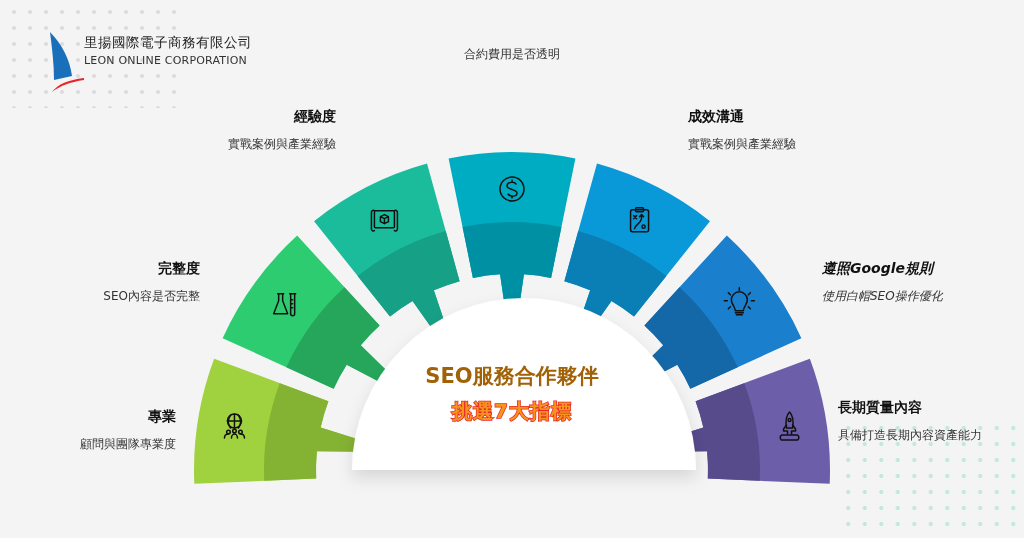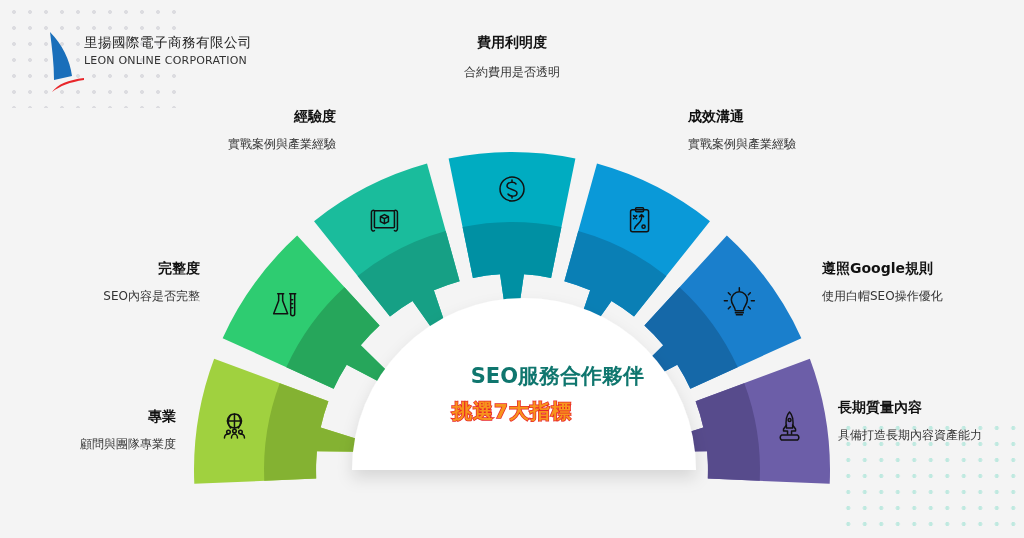--- a/index.html
+++ b/index.html
@@ -15,22 +15,22 @@
   .logo { position: absolute; left: 44px; top: 30px; display: flex; align-items: flex-start; }
   .logo svg { width: 40px; height: 64px; }
   .logo-text { margin-left: 0px; margin-top: 4px; }
   .logo-cn { font-size: 13.5px; color: #222; letter-spacing: 0.5px; }
   .logo-en { font-size: 11px; color: #333; margin-top: 2px; letter-spacing: 0.2px; }
   .fan { position: absolute; left: 0; top: 0; }
   .lbl { position: absolute; color: #111; }
   .lbl .t { font-size: 14px; font-weight: bold; }
   .lbl .s { font-size: 12px; color: #333; margin-top: 14px; }
   .right { text-align: right; }
-  .center-title { position: absolute; left: 380px; top: 362px; width: 264px; text-align: right;
-    font-size: 21px; font-weight: bold; color: #0f766e; }
+  .center-title { position: absolute; left: 380px; top: 362px; width: 264px; text-align: center;
+    font-size: 21px; font-weight: bold; color: #a16207; }
   .center-sub { position: absolute; left: 380px; top: 398px; width: 264px; text-align: center;
     font-size: 20px; font-weight: bold; color: #f7941d; letter-spacing: 1px;
     -webkit-text-stroke: 1.5px #e8262a; paint-order: stroke fill; }
 </style>
 </head>
 <body>
 
 <div class="dots dots-tl"></div>
 <div class="dots dots-br"></div>
 
@@ -120,27 +120,26 @@
 </div>
 <div class="lbl right" style="left:40px; top:260px; width:160px;">
   <div class="t">完整度</div>
   <div class="s" style="margin-top:10px">SEO內容是否完整</div>
 </div>
 <div class="lbl right" style="left:160px; top:108px; width:176px;">
   <div class="t">經驗度</div>
   <div class="s" style="margin-top:10px">實戰案例與產業經驗</div>
 </div>
 <div class="lbl" style="left:442px; top:34px; width:140px; text-align:center;">
-  <div class="t">費用利明度</div>
   <div class="s" style="margin-top:12px">合約費用是否透明</div>
 </div>
 <div class="lbl" style="left:688px; top:108px; width:180px;">
   <div class="t">成效溝通</div>
   <div class="s" style="margin-top:10px">實戰案例與產業經驗</div>
 </div>
-<div class="lbl" style="left:822px; top:260px; width:190px;">
+<div class="lbl" style="left:822px; top:260px; width:190px;font-style:italic;">
   <div class="t">遵照Google規則</div>
   <div class="s" style="margin-top:10px">使用白帽SEO操作優化</div>
 </div>
 <div class="lbl" style="left:838px; top:399px; width:182px;">
   <div class="t">長期質量內容</div>
   <div class="s" style="margin-top:10px">具備打造長期內容資產能力</div>
 </div>
 
 </body></html>

